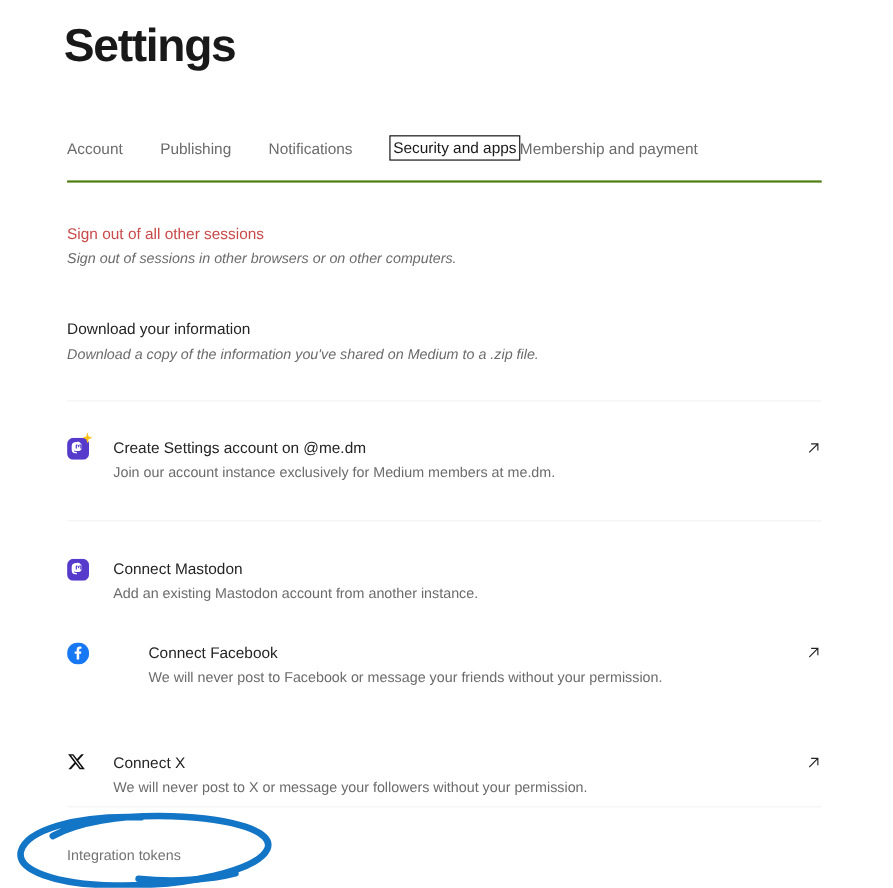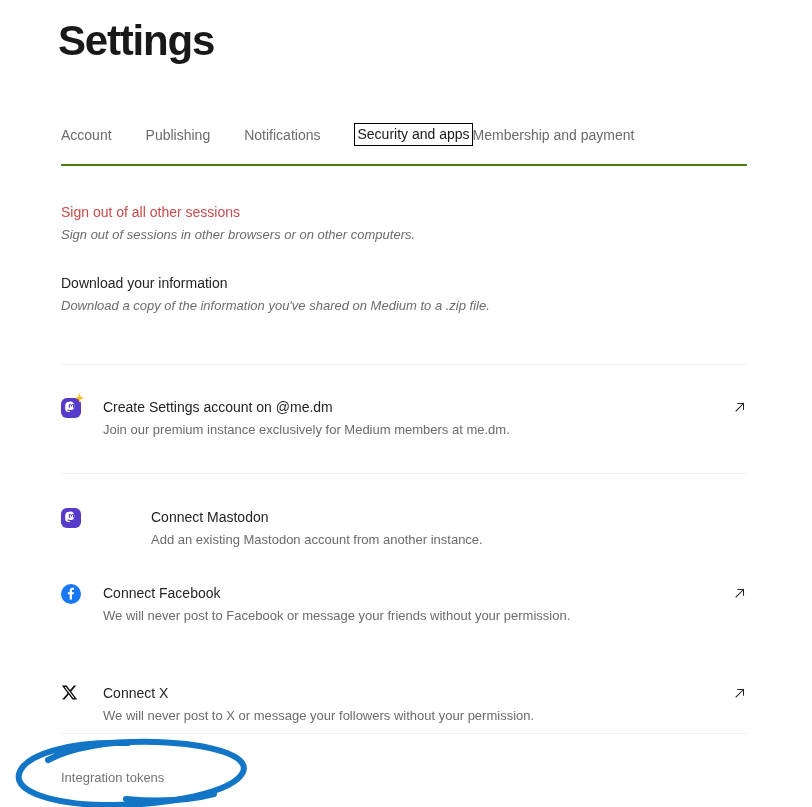--- a/index.html
+++ b/index.html
@@ -166,65 +166,65 @@
     <button class="tab">Notifications</button>
     <button class="tab focused">Security and apps</button>
     <button class="tab">Membership and payment</button>
   </nav>
 
   <div class="section" style="top:202px;">
     <div class="sec-title danger">Sign out of all other sessions</div>
     <div class="sec-desc">Sign out of sessions in other browsers or on other computers.</div>
   </div>
 
-  <div class="section" style="top:273px;">
+  <div class="section" style="top:289px;">
     <div class="sec-title">Download your information</div>
     <div class="sec-desc">Download a copy of the information you've shared on Medium to a .zip file.</div>
   </div>
 
   <div class="divider" style="top:364px;"></div>
 
   <div class="srv-row" style="top:397px;">
     <div class="srv-icon">
       <svg width="20" height="20" viewBox="0 0 24 24">
         <rect x="0" y="0" width="24" height="24" rx="7" fill="#563ACC"></rect>
         <path d="M12 4.2c-3.1 0-5.4 1.2-5.4 1.2C5.3 6.1 5 8.4 5 10.2c0 4.3.2 5.4 2.4 6.3 1.1.4 2.2.5 3.1.5l.2-1.5c-.6 0-1.3 0-2-.2-.9-.2-1.2-.8-1.2-1.5 0 0 1.3.5 3.4.5.9 0 2 0 3-.3 1.9-.5 2.1-2.5 2.1-4 0-.3 0-1.4 0-1.4 0-2.1-1.4-2.7-1.4-2.7S13.8 4.2 12 4.2zm2.5 3.1c.7 0 1.2.5 1.2 1.2v3.1h-1.3V8.6c0-.4-.2-.6-.6-.6-.4 0-.6.2-.6.7v1.6h-1.3V8.7c0-.5-.2-.7-.6-.7-.4 0-.6.2-.6.6v3h-1.3V8.5c0-.7.5-1.2 1.2-1.2.6 0 1 .2 1.3.6l.3.5.3-.5c.3-.4.7-.6 1.3-.6z" fill="#ffffff"></path>
       </svg>
       <svg class="sparkle" viewBox="0 0 24 24">
         <path d="M12 0l2.4 8.2L22 11l-7.6 2.8L12 22l-2.4-8.2L2 11l7.6-2.8z" fill="#FFC017"></path>
       </svg>
     </div>
     <div class="srv-body">
       <div class="srv-title">Create Settings account on @me.dm</div>
-      <div class="srv-desc">Join our premium instance exclusively for Medium members at me.dm.</div>
+      <div class="srv-desc">Join our account instance exclusively for Medium members at me.dm.</div>
     </div>
     <div class="srv-arrow">
       <svg width="14" height="14" viewBox="0 0 16 16">
         <path d="M3.5 12.5L12 4M12 4H5.6M12 4v6.4" stroke="#242424" stroke-width="1.2" fill="none" stroke-linecap="square"></path>
       </svg>
     </div>
   </div>
 
   <div class="divider" style="top:473px;"></div>
 
-  <div class="srv-row" style="top:507px;gap:48px;">
+  <div class="srv-row" style="top:507px;">
     <div class="srv-icon">
       <svg width="20" height="20" viewBox="0 0 24 24">
         <rect x="0" y="0" width="24" height="24" rx="7" fill="#563ACC"></rect>
         <path d="M12 4.2c-3.1 0-5.4 1.2-5.4 1.2C5.3 6.1 5 8.4 5 10.2c0 4.3.2 5.4 2.4 6.3 1.1.4 2.2.5 3.1.5l.2-1.5c-.6 0-1.3 0-2-.2-.9-.2-1.2-.8-1.2-1.5 0 0 1.3.5 3.4.5.9 0 2 0 3-.3 1.9-.5 2.1-2.5 2.1-4 0-.3 0-1.4 0-1.4 0-2.1-1.4-2.7-1.4-2.7S13.8 4.2 12 4.2zm2.5 3.1c.7 0 1.2.5 1.2 1.2v3.1h-1.3V8.6c0-.4-.2-.6-.6-.6-.4 0-.6.2-.6.7v1.6h-1.3V8.7c0-.5-.2-.7-.6-.7-.4 0-.6.2-.6.6v3h-1.3V8.5c0-.7.5-1.2 1.2-1.2.6 0 1 .2 1.3.6l.3.5.3-.5c.3-.4.7-.6 1.3-.6z" fill="#ffffff"></path>
       </svg>
     </div>
     <div class="srv-body">
       <div class="srv-title">Connect Mastodon</div>
       <div class="srv-desc">Add an existing Mastodon account from another instance.</div>
     </div>
     <div class="srv-arrow"></div>
   </div>
 
-  <div class="srv-row" style="top:583px;">
+  <div class="srv-row" style="top:583px;gap:32px;">
     <div class="srv-icon">
       <svg width="20" height="20" viewBox="0 0 24 24">
         <circle cx="12" cy="12" r="12" fill="#1877F2"></circle>
         <path d="M15.2 12.4l.38-2.54h-2.4V8.2c0-.7.33-1.38 1.4-1.38h1.1V4.66s-1-.17-1.95-.17c-1.99 0-3.29 1.22-3.29 3.42v1.95H8.23v2.54h2.21v6.14a8.9 8.9 0 002.74 0v-6.14h2.02z" fill="#ffffff"></path>
       </svg>
     </div>
     <div class="srv-body">
       <div class="srv-title">Connect Facebook</div>
       <div class="srv-desc">We will never post to Facebook or message your friends without your permission.</div>
     </div>

